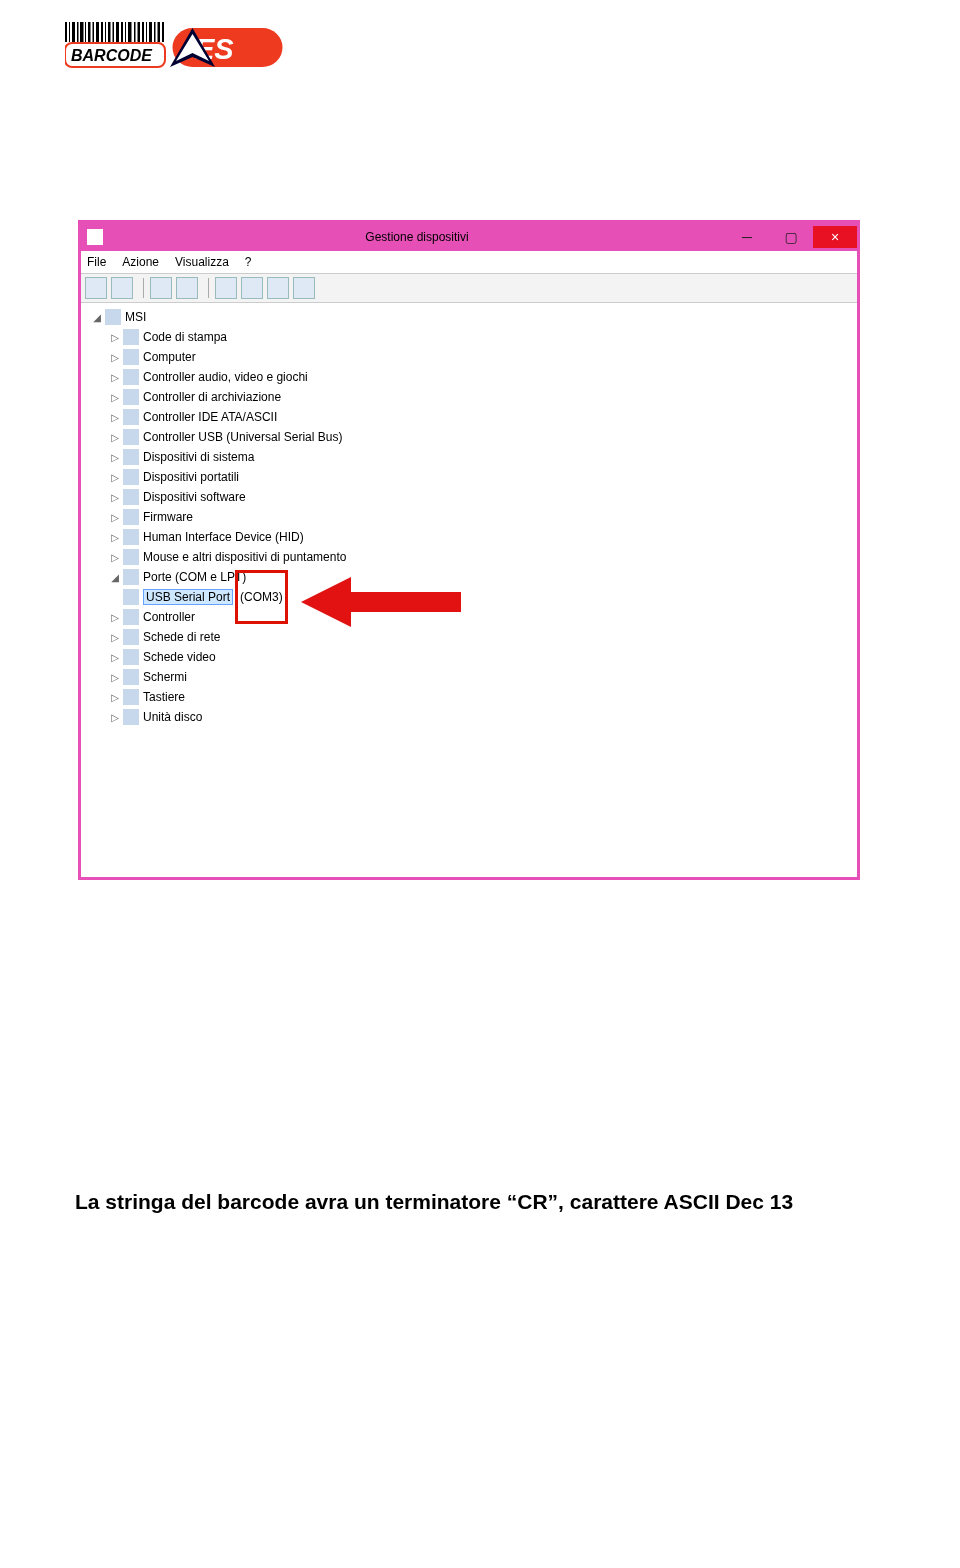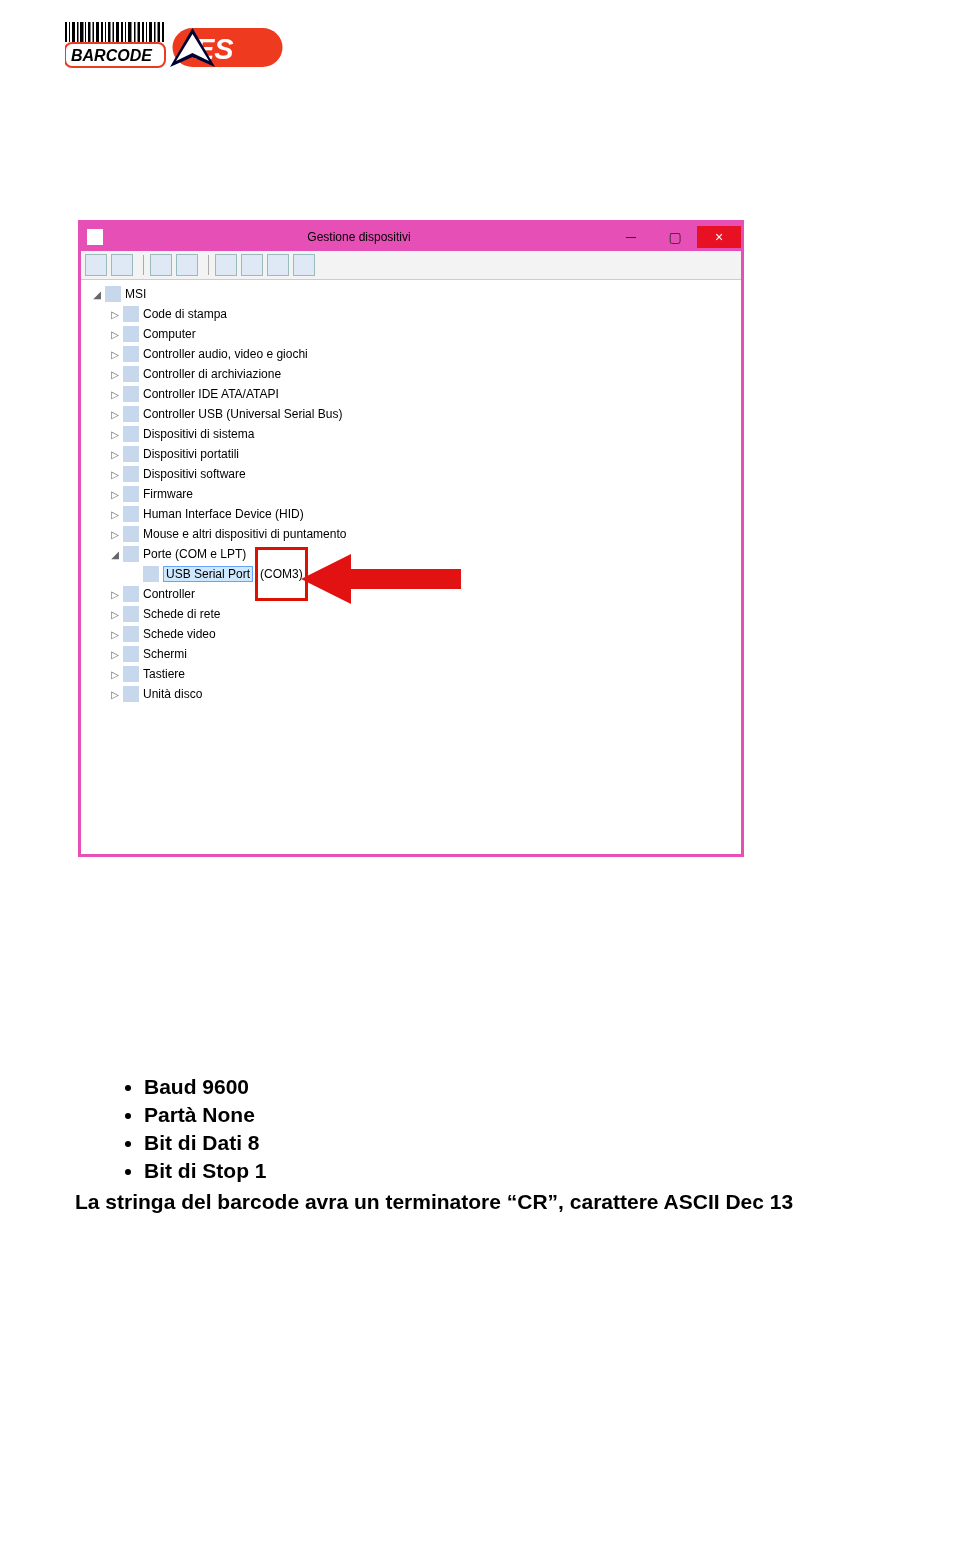--- a/index.html
+++ b/index.html
@@ -1,40 +1,40 @@
 <!DOCTYPE html>
 <html><head>
 <meta charset="utf-8">
 <style>
   @page { size: 960px 1568px; margin: 0; }
   html, body { margin: 0; padding: 0; width: 960px; height: 1568px; font-family: Arial, Helvetica, sans-serif; background: #fff; color: #000; }
   .page { width: 960px; height: 1568px; position: relative; padding: 0 75px; box-sizing: border-box; }
   .logo { position: absolute; top: 18px; left: 65px; width: 220px; }
   .logo svg { display: block; }
 
-  .screenshot { position: absolute; top: 220px; left: 78px; width: 666px; border: 3px solid #e64fb6; background: #fff; box-sizing: border-box; }
+  .screenshot { position: absolute; top: 220px; left: 78px; width: 782px; border: 3px solid #e64fb6; background: #fff; box-sizing: border-box; }
   .titlebar { height: 28px; background: #e64fb6; display: flex; align-items: center; position: relative; }
   .titlebar .tb-icon { width: 16px; height: 16px; margin: 0 6px; background: #fff; }
   .titlebar .title { flex: 1; text-align: center; color: #000; font-size: 12px; font-family: "Segoe UI", Tahoma, sans-serif; }
   .titlebar .wbtns { display: flex; }
   .titlebar .wbtn { width: 44px; height: 22px; display: flex; align-items: center; justify-content: center; font-size: 14px; color: #222; }
   .titlebar .wbtn.close { background: #e81123; color: #fff; }
 
   .menubar { height: 22px; background: #fff; border-bottom: 1px solid #ccc; display: flex; align-items: center; padding: 0 6px; font-size: 12px; font-family: "Segoe UI", Tahoma, sans-serif; }
   .menubar span { margin-right: 16px; cursor: default; }
 
   .toolbar { height: 28px; background: #f3f3f3; border-bottom: 1px solid #ccc; display: flex; align-items: center; padding: 0 4px; }
   .tool { width: 22px; height: 22px; margin-right: 4px; background: #dfe9f5; border: 1px solid #9bb; box-sizing: border-box; }
   .tool.sep { width: 1px; height: 20px; background: #aaa; border: none; margin: 0 6px; }
 
   .tree { padding: 4px 10px 70px 10px; font-size: 12px; font-family: "Segoe UI", Tahoma, sans-serif; min-height: 500px; background: #fff; position: relative; }
   .node { display: flex; align-items: center; height: 20px; white-space: nowrap; }
   .lvl0 { margin-left: 0; }
   .lvl1 { margin-left: 18px; }
-  .lvl2 { margin-left: 52px; }
+  .lvl2 { margin-left: 32px; }
   .exp { width: 12px; height: 12px; margin-right: 2px; display: inline-flex; align-items: center; justify-content: center; font-size: 10px; color: #666; }
   .ic { width: 16px; height: 16px; margin-right: 4px; background: #c8d8ec; border: 0; display: inline-block; }
   .sel { background: #cde8ff; border: 1px solid #66a3ff; padding: 0 2px; }
   .com-box { border: 3px solid #d10; padding: 17px 2px; margin-left: 2px; }
 
   .arrow { position: absolute; }
   .arrow svg { display: block; }
 
   .body-text { position: absolute; left: 75px; width: 810px; font-size: 21px; line-height: 1.3; font-weight: bold; font-family: Arial, Helvetica, sans-serif; }
   .para1 { top: 826px; }
@@ -93,20 +93,26 @@
   <div class="screenshot">
     <div class="titlebar">
       <span class="tb-icon"></span>
       <span class="title">Gestione dispositivi</span>
       <div class="wbtns">
         <div class="wbtn">─</div>
         <div class="wbtn">▢</div>
         <div class="wbtn close">×</div>
       </div>
     </div>
+    <div class="menubar">
+      <span>File</span>
+      <span>Azione</span>
+      <span>Visualizza</span>
+      <span>?</span>
+    </div>
     <div class="toolbar">
       <div class="tool"></div>
       <div class="tool"></div>
       <div class="tool sep"></div>
       <div class="tool"></div>
       <div class="tool"></div>
       <div class="tool sep"></div>
       <div class="tool"></div>
       <div class="tool"></div>
       <div class="tool"></div>
@@ -135,21 +141,21 @@
           <span>Controller audio, video e giochi</span>
         </div>
       <div class="node lvl1">
           <span class="exp">▷</span>
           <span class="ic"></span>
           <span>Controller di archiviazione</span>
         </div>
       <div class="node lvl1">
           <span class="exp">▷</span>
           <span class="ic"></span>
-          <span>Controller IDE ATA/ATAPI</span>
+          <span>Controller IDE ATA/ASCII</span>
         </div>
       <div class="node lvl1">
           <span class="exp">▷</span>
           <span class="ic"></span>
           <span>Controller USB (Universal Serial Bus)</span>
         </div>
       <div class="node lvl1">
           <span class="exp">▷</span>
           <span class="ic"></span>
           <span>Dispositivi di sistema</span>
@@ -223,21 +229,15 @@
         </div>
 
       <div class="arrow" style="left:220px; top:274px;">
         <svg width="160" height="50" viewBox="0 0 160 50">
           <polygon points="0,25 50,0 50,15 160,15 160,35 50,35 50,50" fill="#e31212"></polygon>
         </svg>
       </div>
     </div>
   </div>
 
-  <ul class="bullets">
-    <li>Baud 9600</li>
-    <li>Partà None</li>
-    <li>Bit di Dati  8</li>
-    <li>Bit di Stop 1</li>
-  </ul>
   <div class="body-text para3">La stringa del barcode avra un terminatore “CR”, carattere ASCII Dec  13</div>
 
 </div>
 
 </body></html>

